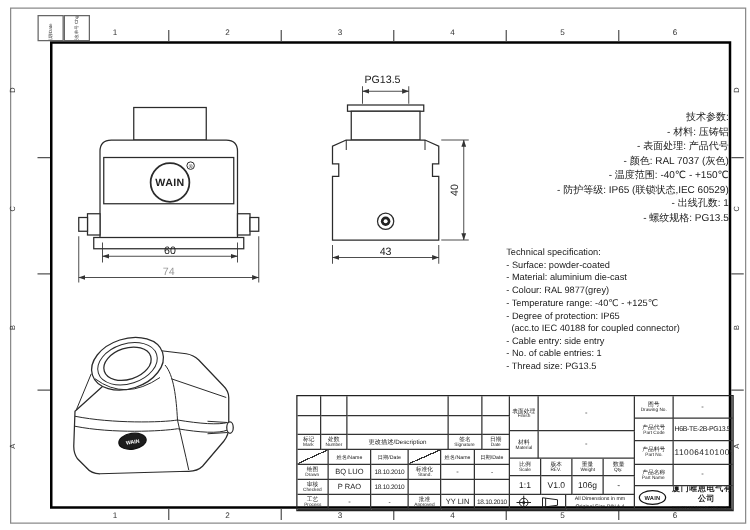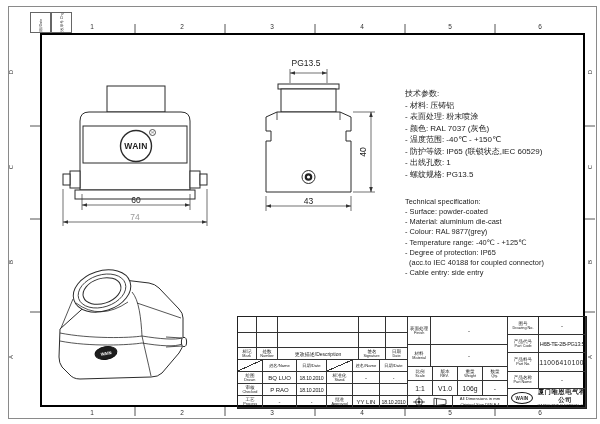--- a/index.html
+++ b/index.html
@@ -150,40 +150,42 @@
       <ellipse cx="184" cy="342" rx="2.6" ry="4.6"></ellipse>
       <ellipse cx="102" cy="291" rx="29.5" ry="20" transform="rotate(-18 102 291)"></ellipse>
       <ellipse cx="102" cy="291" rx="24.5" ry="16" transform="rotate(-18 102 291)" stroke-width="0.8"></ellipse>
       <ellipse cx="102" cy="291" rx="19.5" ry="12.5" transform="rotate(-18 102 291)"></ellipse>
       <path d="M76,303 Q100,321 128,302" fill="none" stroke-width="0.8"></path>
       <ellipse cx="106" cy="353" rx="11" ry="6.3" transform="rotate(-9 106 353)" fill="#1d1d1d" stroke="#111"></ellipse>
     </g>
     <text x="106" y="355" font-size="4.2" font-weight="bold" text-anchor="middle" fill="#fff" transform="rotate(-9 106 353)">WAIN</text>
   </svg>
 
-  <div class="abs" style="left:405px;top:88px;width:178px;">
+  <div class="abs" style="left:405px;top:88px;width:178px;text-align:right;">
     <div class="spec">技术参数:</div>
     <div class="spec">- 材料: 压铸铝</div>
-    <div class="spec">- 表面处理: 粉末喷涂</div>
+    <div class="spec">- 表面处理: 产品代号</div>
     <div class="spec">- 颜色: RAL 7037 (灰色)</div>
     <div class="spec">- 温度范围: -40℃ - +150℃</div>
     <div class="spec">- 防护等级: IP65 (联锁状态,IEC 60529)</div>
     <div class="spec">- 出线孔数: 1</div>
     <div class="spec">- 螺纹规格: PG13.5</div>
   </div>
 
   <div class="abs" style="left:405px;top:197px;width:178px;">
     <div class="spec en">Technical specification:</div>
     <div class="spec en">- Surface: powder-coated</div>
     <div class="spec en">- Material: aluminium die-cast</div>
     <div class="spec en">- Colour: RAL 9877(grey)</div>
     <div class="spec en">- Temperature range: -40℃ - +125℃</div>
     <div class="spec en">- Degree of protection: IP65</div>
     <div class="spec en">  (acc.to IEC 40188 for coupled connector)</div>
     <div class="spec en">- Cable entry: side entry</div>
+    <div class="spec en">- No. of cable entries: 1</div>
+    <div class="spec en">- Thread size: PG13.5</div>
   </div>
 
   <div class="abs tblock">
 
     <div class="tb" style="left:0;top:0;width:19px;height:16px;"></div>
     <div class="tb" style="left:19px;top:0;width:21px;height:16px;"></div>
     <div class="tb" style="left:40px;top:0;width:81px;height:16px;"></div>
     <div class="tb" style="left:121px;top:0;width:27px;height:16px;"></div>
     <div class="tb" style="left:148px;top:0;width:22px;height:16px;"></div>
     <div class="tb" style="left:0;top:16px;width:19px;height:15px;"></div>

